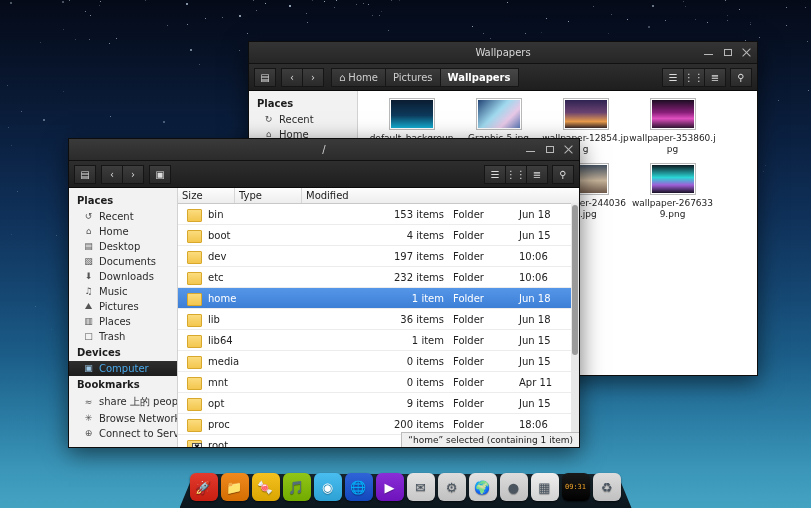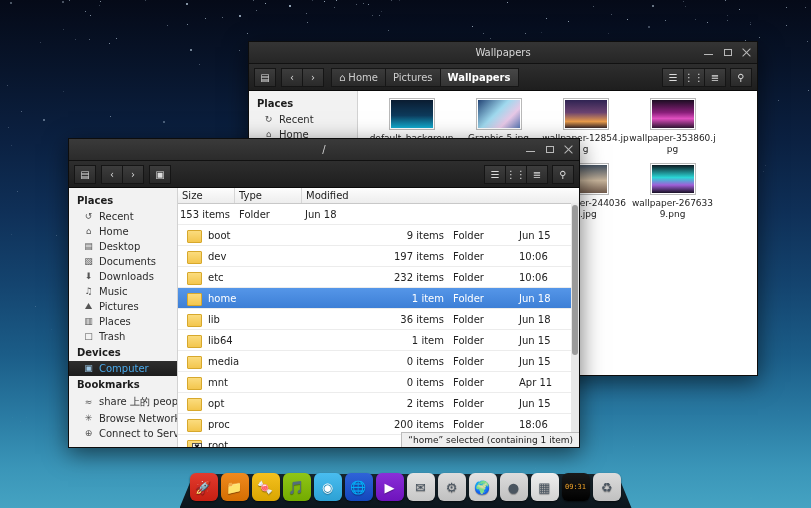--- a/index.html
+++ b/index.html
@@ -573,102 +573,106 @@
           </div>
         </div>
       <div class="filepane">
         <div class="colhead">
           <div class="c-size">Size</div>
           <div class="c-type">Type</div>
           <div class="c-mod">Modified</div>
         </div>
         <div id="root-rows">
             <div class="frow">
+              <div class="f-name">
+                <span class="folder-ico"></span>
+                <span>bin</span>
+              </div>
               <div class="f-size">153 items</div>
               <div class="f-type">Folder</div>
               <div class="f-mod">Jun 18</div>
             </div>
             <div class="frow">
               <div class="f-name">
                 <span class="folder-ico"></span>
                 <span>boot</span>
               </div>
+              <div class="f-size">4 items</div>
+              <div class="f-type">Folder</div>
+              <div class="f-mod">Jun 15</div>
+            </div>
+            <div class="frow">
+              <div class="f-name">
+                <span class="folder-ico"></span>
+                <span>dev</span>
+              </div>
+              <div class="f-size">197 items</div>
+              <div class="f-type">Folder</div>
+              <div class="f-mod">10:06</div>
+            </div>
+            <div class="frow">
+              <div class="f-name">
+                <span class="folder-ico"></span>
+                <span>etc</span>
+              </div>
+              <div class="f-size">232 items</div>
+              <div class="f-type">Folder</div>
+              <div class="f-mod">10:06</div>
+            </div>
+            <div class="frow sel">
+              <div class="f-name">
+                <span class="folder-ico"></span>
+                <span>home</span>
+              </div>
+              <div class="f-size">1 item</div>
+              <div class="f-type">Folder</div>
+              <div class="f-mod">Jun 18</div>
+            </div>
+            <div class="frow">
+              <div class="f-name">
+                <span class="folder-ico"></span>
+                <span>lib</span>
+              </div>
+              <div class="f-size">36 items</div>
+              <div class="f-type">Folder</div>
+              <div class="f-mod">Jun 18</div>
+            </div>
+            <div class="frow">
+              <div class="f-name">
+                <span class="folder-ico"></span>
+                <span>lib64</span>
+              </div>
+              <div class="f-size">1 item</div>
+              <div class="f-type">Folder</div>
+              <div class="f-mod">Jun 15</div>
+            </div>
+            <div class="frow">
+              <div class="f-name">
+                <span class="folder-ico"></span>
+                <span>media</span>
+              </div>
+              <div class="f-size">0 items</div>
+              <div class="f-type">Folder</div>
+              <div class="f-mod">Jun 15</div>
+            </div>
+            <div class="frow">
+              <div class="f-name">
+                <span class="folder-ico"></span>
+                <span>mnt</span>
+              </div>
+              <div class="f-size">0 items</div>
+              <div class="f-type">Folder</div>
+              <div class="f-mod">Apr 11</div>
+            </div>
+            <div class="frow">
+              <div class="f-name">
+                <span class="folder-ico"></span>
+                <span>opt</span>
+              </div>
               <div class="f-size">9 items</div>
-              <div class="f-type">Folder</div>
-              <div class="f-mod">Jun 15</div>
-            </div>
-            <div class="frow">
-              <div class="f-name">
-                <span class="folder-ico"></span>
-                <span>dev</span>
-              </div>
-              <div class="f-size">197 items</div>
-              <div class="f-type">Folder</div>
-              <div class="f-mod">10:06</div>
-            </div>
-            <div class="frow">
-              <div class="f-name">
-                <span class="folder-ico"></span>
-                <span>etc</span>
-              </div>
-              <div class="f-size">232 items</div>
-              <div class="f-type">Folder</div>
-              <div class="f-mod">10:06</div>
-            </div>
-            <div class="frow sel">
-              <div class="f-name">
-                <span class="folder-ico"></span>
-                <span>home</span>
-              </div>
-              <div class="f-size">1 item</div>
-              <div class="f-type">Folder</div>
-              <div class="f-mod">Jun 18</div>
-            </div>
-            <div class="frow">
-              <div class="f-name">
-                <span class="folder-ico"></span>
-                <span>lib</span>
-              </div>
-              <div class="f-size">36 items</div>
-              <div class="f-type">Folder</div>
-              <div class="f-mod">Jun 18</div>
-            </div>
-            <div class="frow">
-              <div class="f-name">
-                <span class="folder-ico"></span>
-                <span>lib64</span>
-              </div>
-              <div class="f-size">1 item</div>
-              <div class="f-type">Folder</div>
-              <div class="f-mod">Jun 15</div>
-            </div>
-            <div class="frow">
-              <div class="f-name">
-                <span class="folder-ico"></span>
-                <span>media</span>
-              </div>
-              <div class="f-size">0 items</div>
-              <div class="f-type">Folder</div>
-              <div class="f-mod">Jun 15</div>
-            </div>
-            <div class="frow">
-              <div class="f-name">
-                <span class="folder-ico"></span>
-                <span>mnt</span>
-              </div>
-              <div class="f-size">0 items</div>
-              <div class="f-type">Folder</div>
-              <div class="f-mod">Apr 11</div>
-            </div>
-            <div class="frow">
-              <div class="f-name">
-                <span class="folder-ico"></span>
-                <span>opt</span>
-              </div>
-              <div class="f-size">2 items</div>
               <div class="f-type">Folder</div>
               <div class="f-mod">Jun 15</div>
             </div>
             <div class="frow">
               <div class="f-name">
                 <span class="folder-ico"></span>
                 <span>proc</span>
               </div>
               <div class="f-size">200 items</div>
               <div class="f-type">Folder</div>

